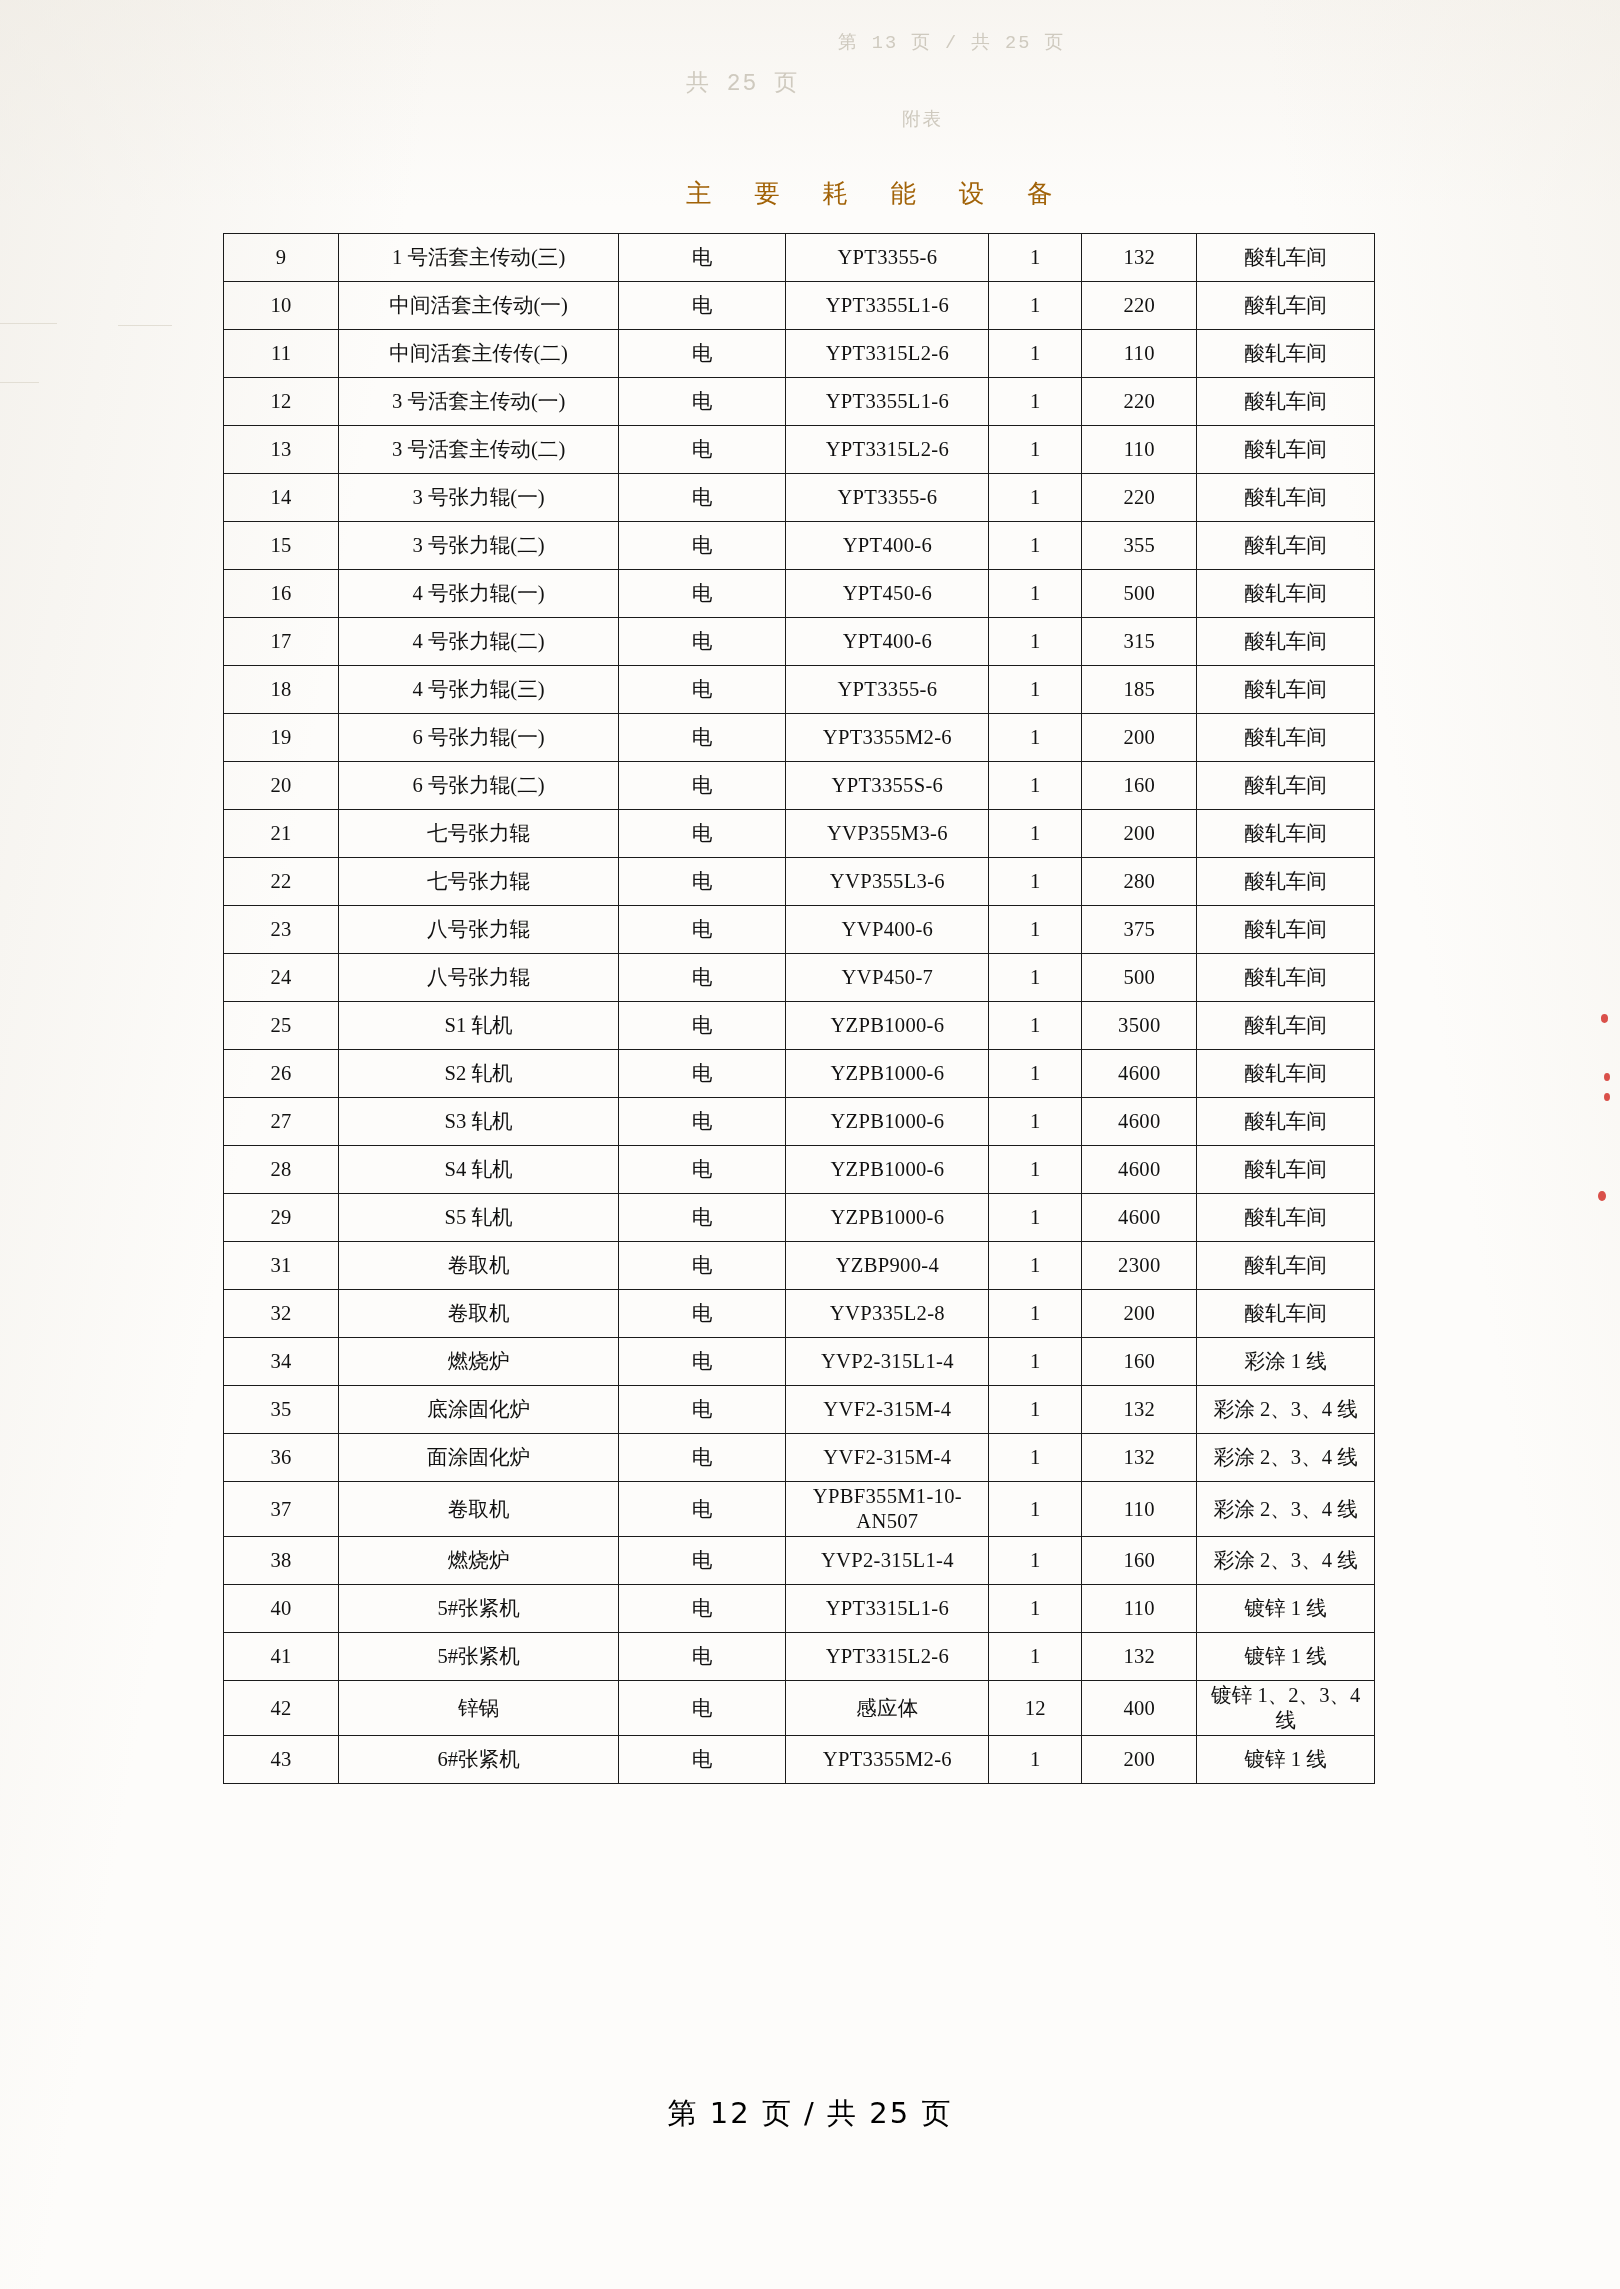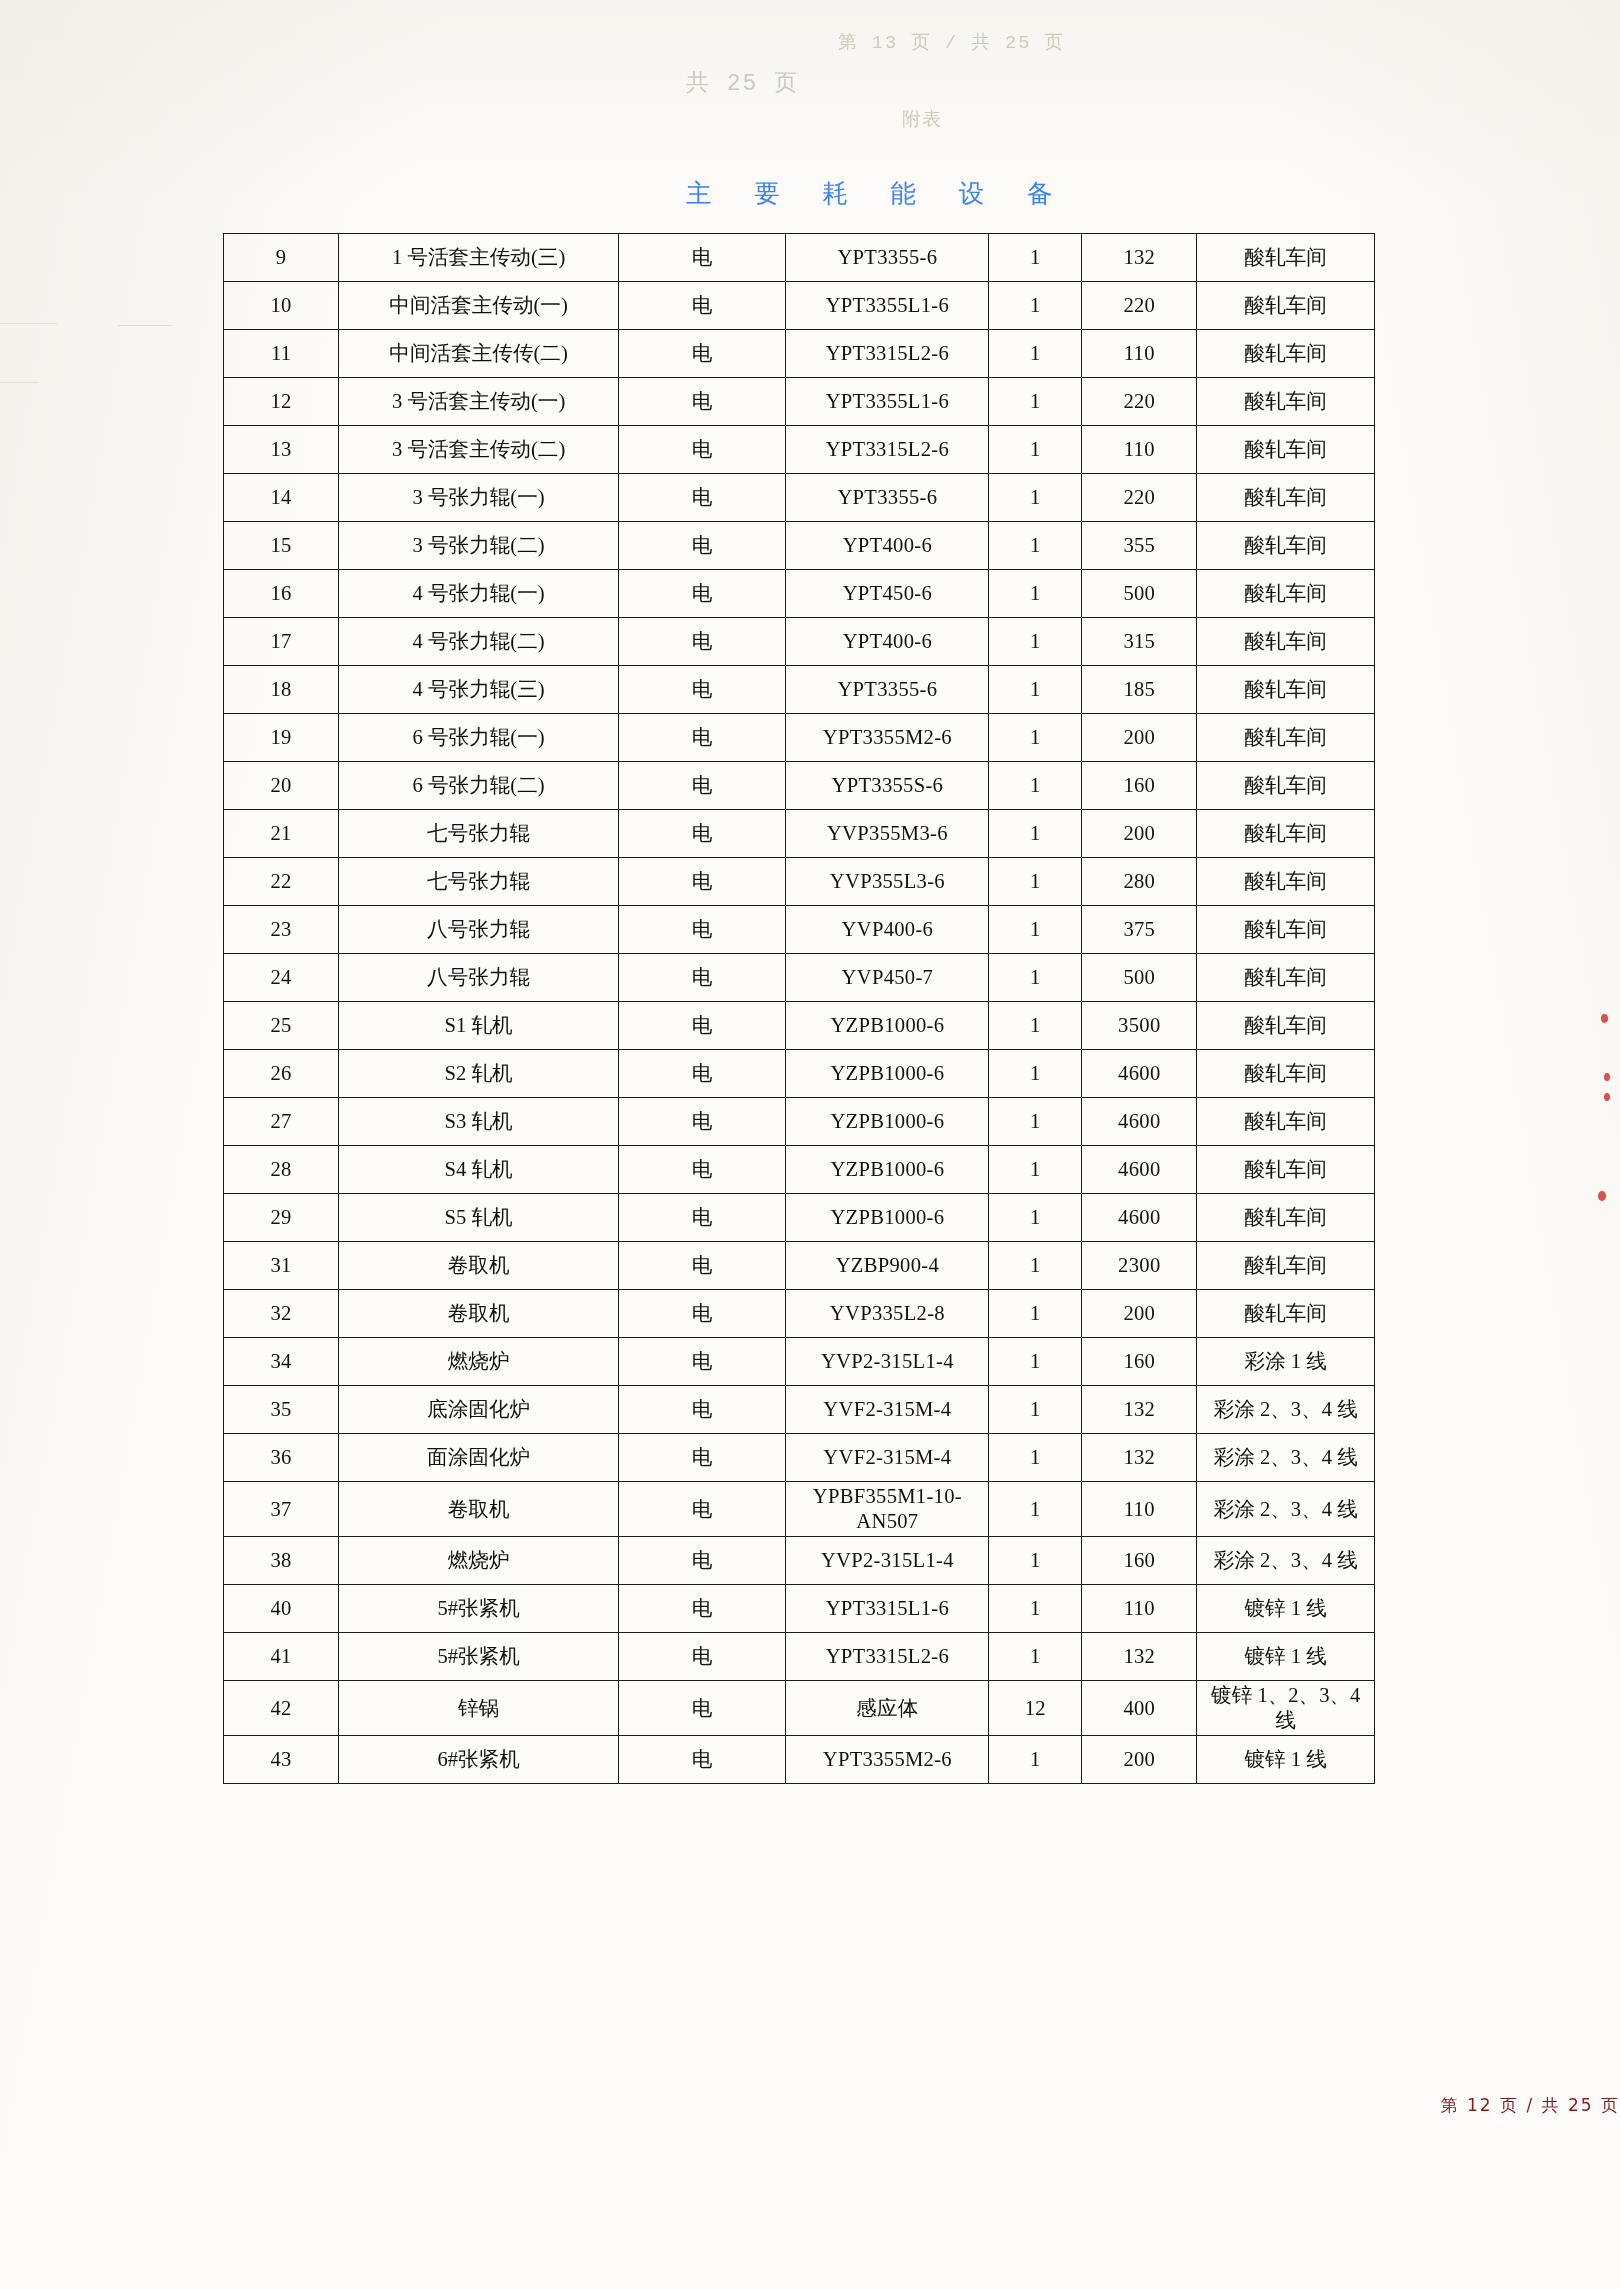--- a/index.html
+++ b/index.html
@@ -34,21 +34,21 @@
     position: absolute;
     color: #cfcabf;
     font-family: Liberation Mono, monospace;
     letter-spacing: 2px;
     user-select: none;
     white-space: nowrap;
   }
   .ghost-1 { top: 29px; left: 838px; font-size: 18.6px; }
   .ghost-2 { top: 67px; left: 686px; font-size: 23px; }
   .ghost-3 { top: 106px; left: 902px; font-size: 18.6px; }
-  .ghost-4 { top: 176px; left: 686px; font-size: 25.5px; color: #3b82f6; letter-spacing: 13.7px;}
+  .ghost-4 { top: 176px; left: 686px; font-size: 25.5px; color: #a16207; letter-spacing: 13.7px;}
   
   .scanline {
     position: absolute;
     height: 1px;
     background: #ded9cf;
     opacity: .85;
   }
   .sl1 { top: 323px; left: 0; width: 57px; }
   .sl2 { top: 382px; left: 0; width: 39px; }
   .sl3 { top: 325px; left: 118px; width: 54px; }
@@ -90,23 +90,23 @@
 
   .cjk { font-family: "DejaVu Sans", "Liberation Sans", sans-serif; font-size: 20.6px; }
   .model { font-family: "Liberation Serif", serif; letter-spacing: 0.3px; }
   .tworow { line-height: 1.5; }
 
   .footer {
     position: absolute;
     top: 2094px;
     left: 0;
     width: 100%;
-    text-align: right;
-    font-size: 17px;
-    color: #7f1d1d;
+    text-align: center;
+    font-size: 29px;
+    color: #000000;
     font-family: "DejaVu Sans", "Liberation Sans", sans-serif;
     letter-spacing: 2px;
   }
 </style>
 </head>
 <body>
 
 <div class="page">
   <div class="scan-tint"></div>
 

